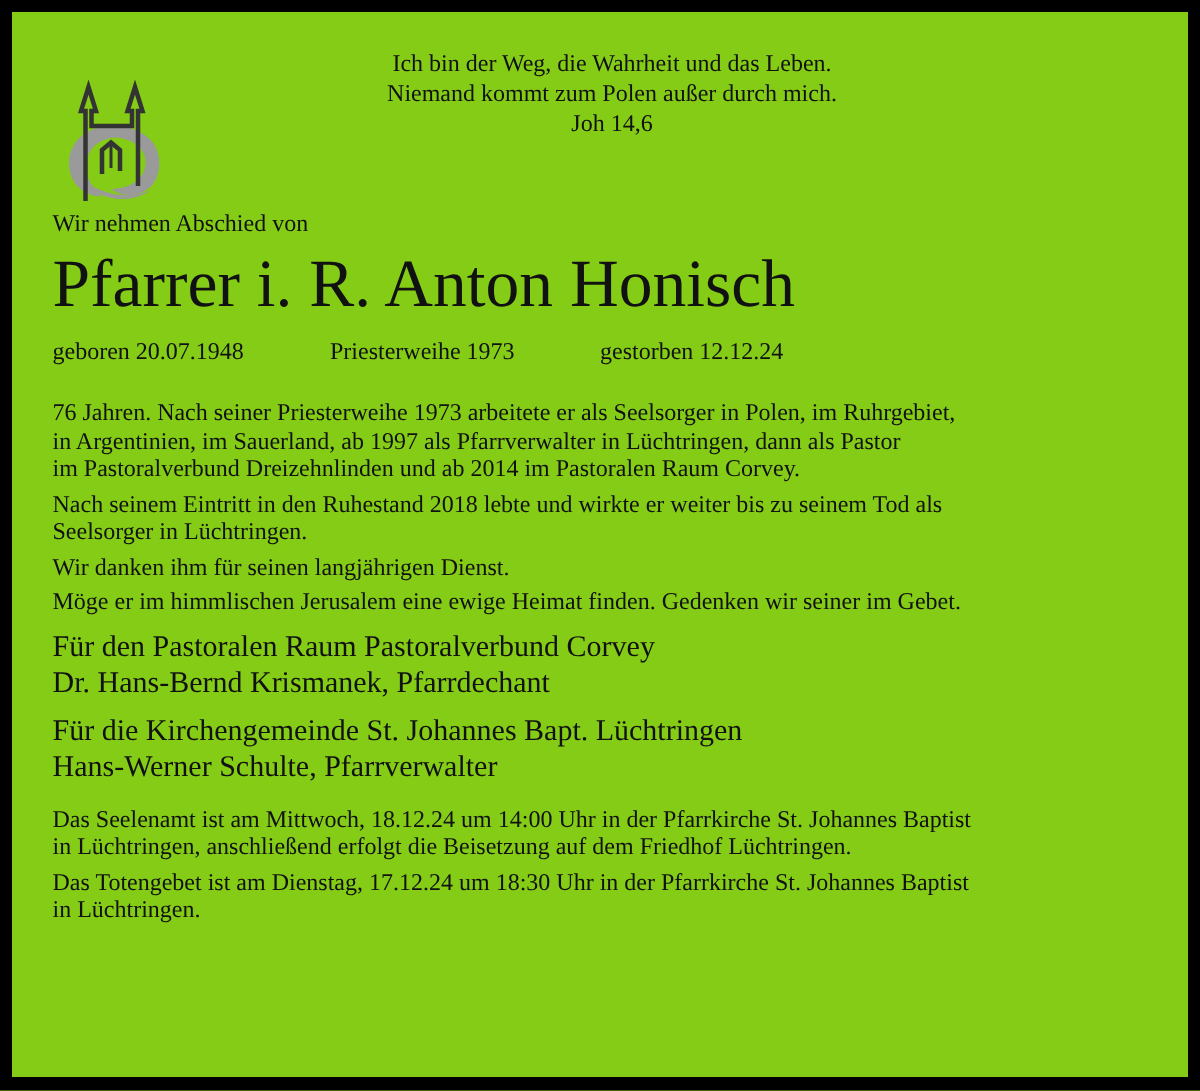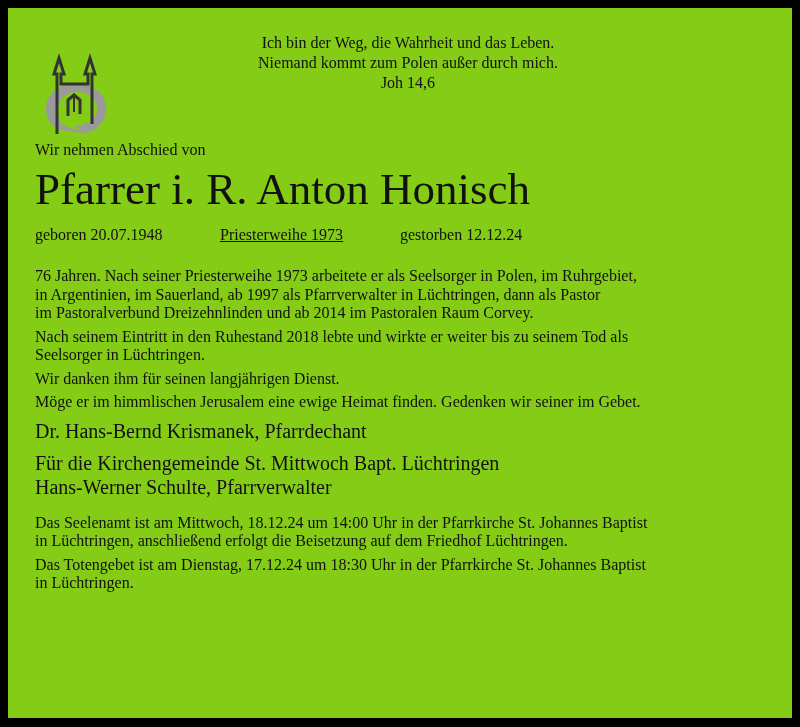--- a/index.html
+++ b/index.html
@@ -43,21 +43,21 @@
     font-weight: normal;
     letter-spacing: 0px;
   }
   .dates {
     font-size: 16px;
     line-height: 20px;
     margin: 10px 0 0 0;
     display: flex;
   }
   .dates span.d1 { width: 185px; }
-  .dates span.d2 { width: 180px; text-decoration: underline; }
+  .dates span.d2 { width: 180px; }
   .body-text { margin-top: 22px; font-size: 16px; line-height: 18.5px; }
   .body-text p { margin: 0 0 5px 0; }
   .signers { margin-top: 7px; font-size: 20px; line-height: 24px; }
   .signers .group { margin-bottom: 8px; }
   .signers .line { display: block; }
   .services { margin-top: 15px; font-size: 16px; line-height: 18.5px; }
   .services p { margin: 0 0 5px 0; }
 </style>
 </head>
 <body>
@@ -101,24 +101,25 @@
       <p>
         <span style="display:block">Nach seinem Eintritt in den Ruhestand 2018 lebte und wirkte er weiter bis zu seinem Tod als</span>
         <span style="display:block">Seelsorger in Lüchtringen.</span>
       </p>
       <p>Wir danken ihm für seinen langjährigen Dienst.</p>
       <p>Möge er im himmlischen Jerusalem eine ewige Heimat finden. Gedenken wir seiner im Gebet.</p>
     </div>
 
     <div class="signers">
       <div class="group">
+        <span class="line">Für den Pastoralen Raum Pastoralverbund Corvey</span>
         <span class="line">Dr. Hans-Bernd Krismanek, Pfarrdechant</span>
       </div>
       <div class="group">
-        <span class="line">Für die Kirchengemeinde St. Mittwoch Bapt. Lüchtringen</span>
+        <span class="line">Für die Kirchengemeinde St. Johannes Bapt. Lüchtringen</span>
         <span class="line">Hans-Werner Schulte, Pfarrverwalter</span>
       </div>
     </div>
 
     <div class="services">
       <p>
         <span style="display:block">Das Seelenamt ist am Mittwoch, 18.12.24 um 14:00 Uhr in der Pfarrkirche St. Johannes Baptist</span>
         <span style="display:block">in Lüchtringen, anschließend erfolgt die Beisetzung auf dem Friedhof Lüchtringen.</span>
       </p>
       <p>

